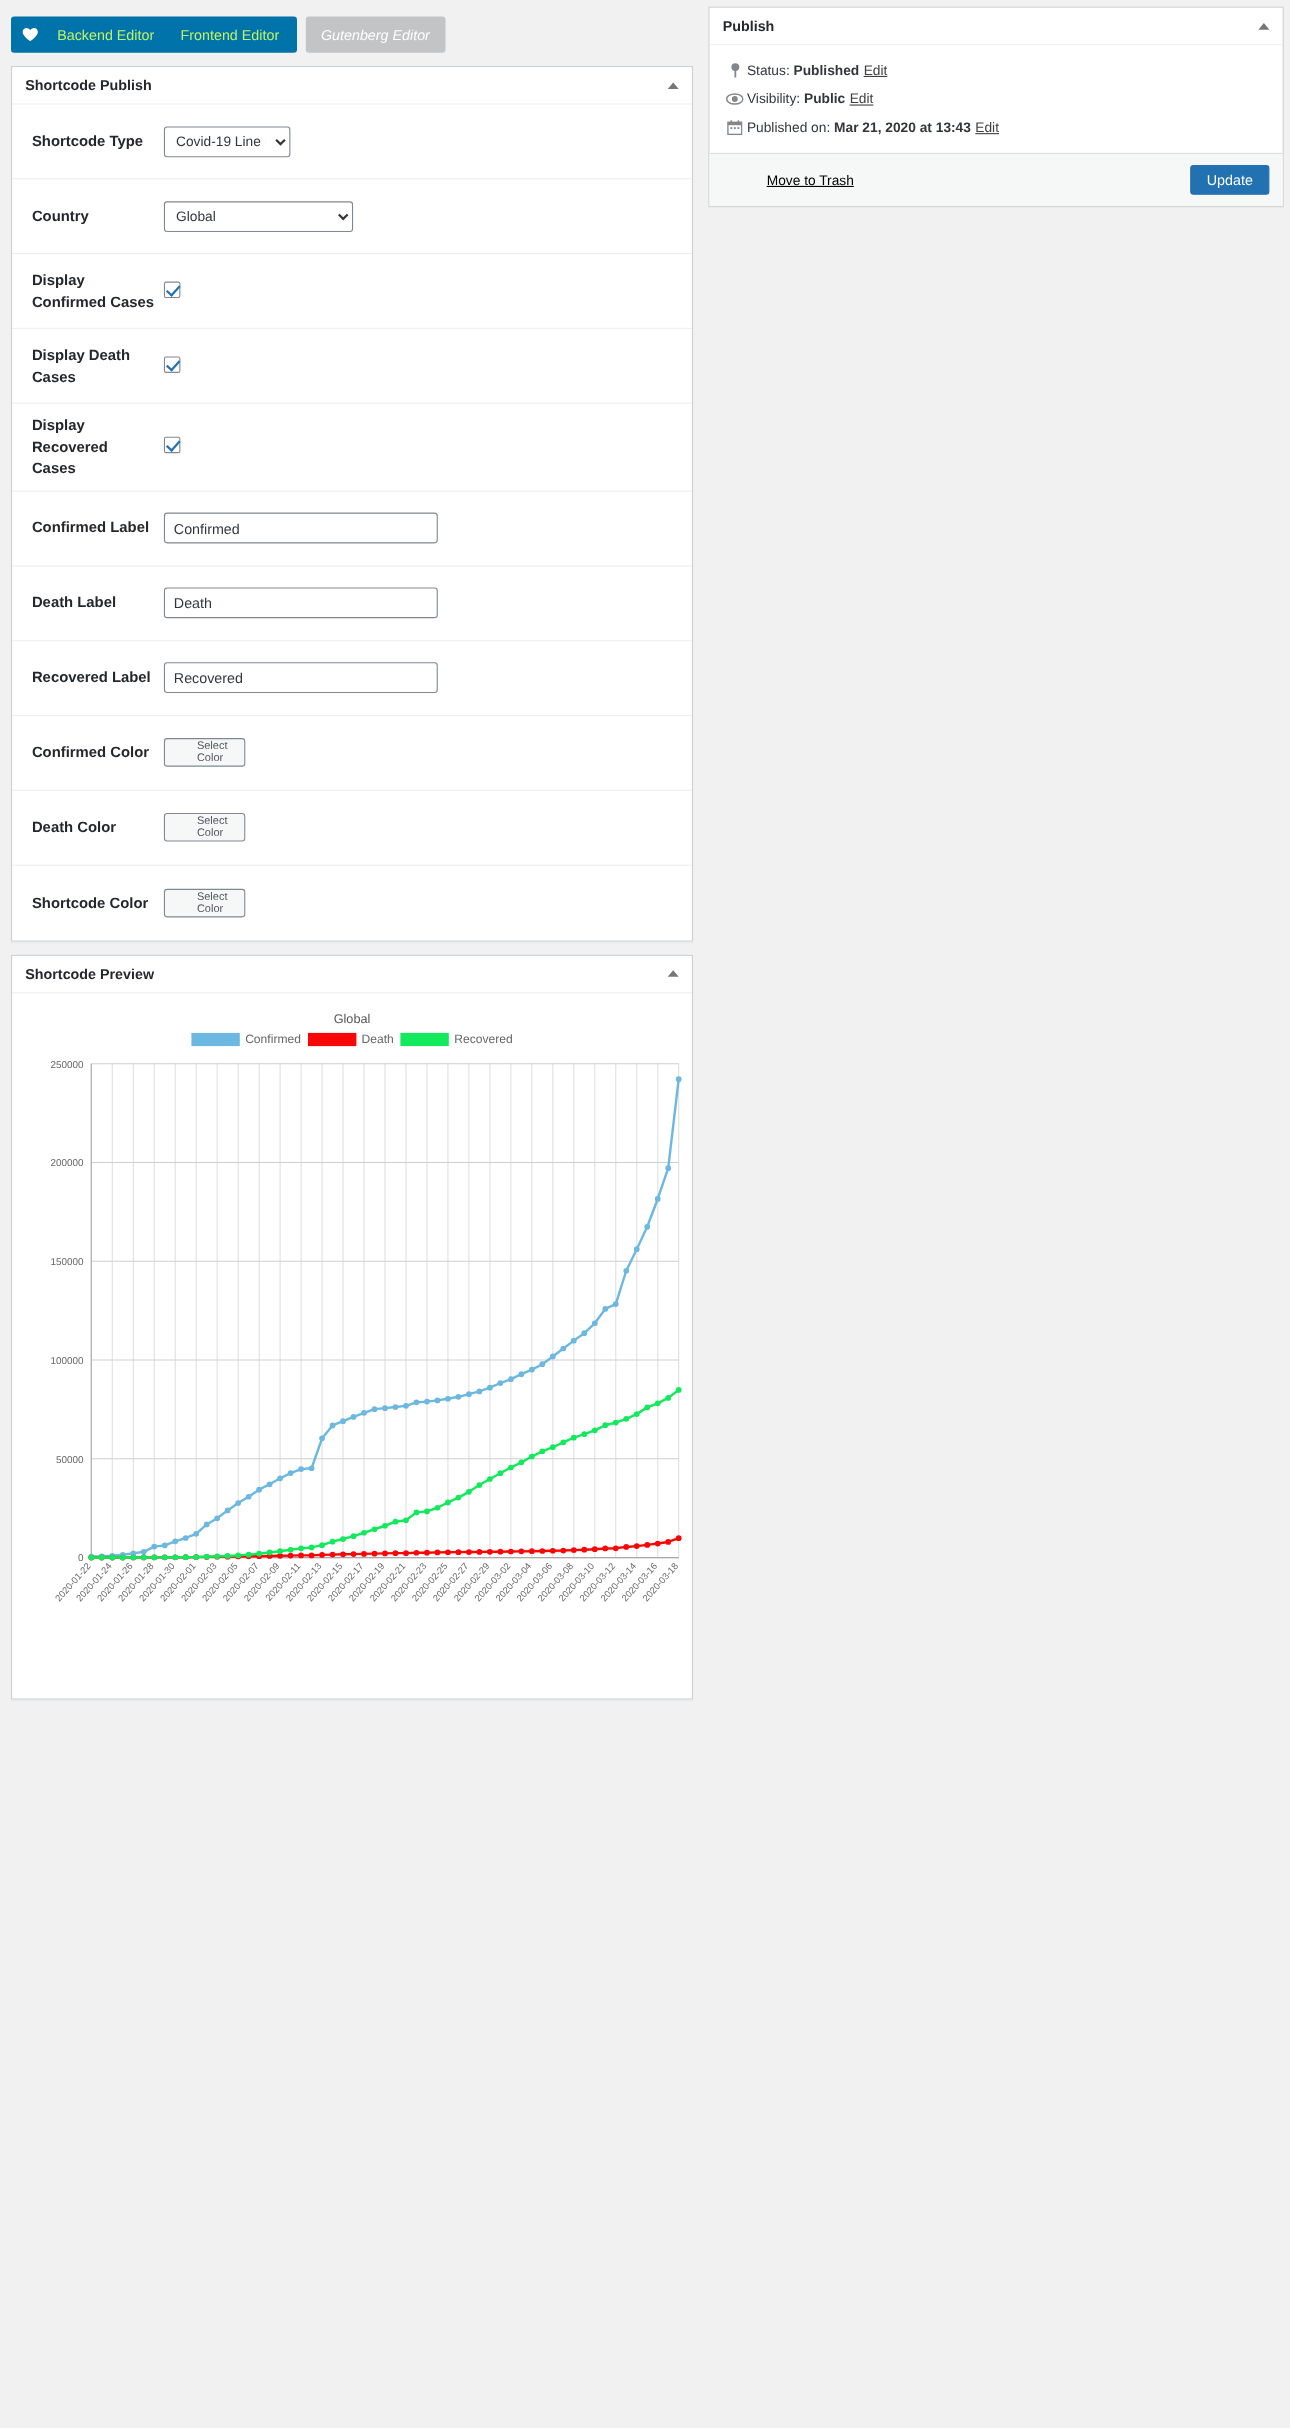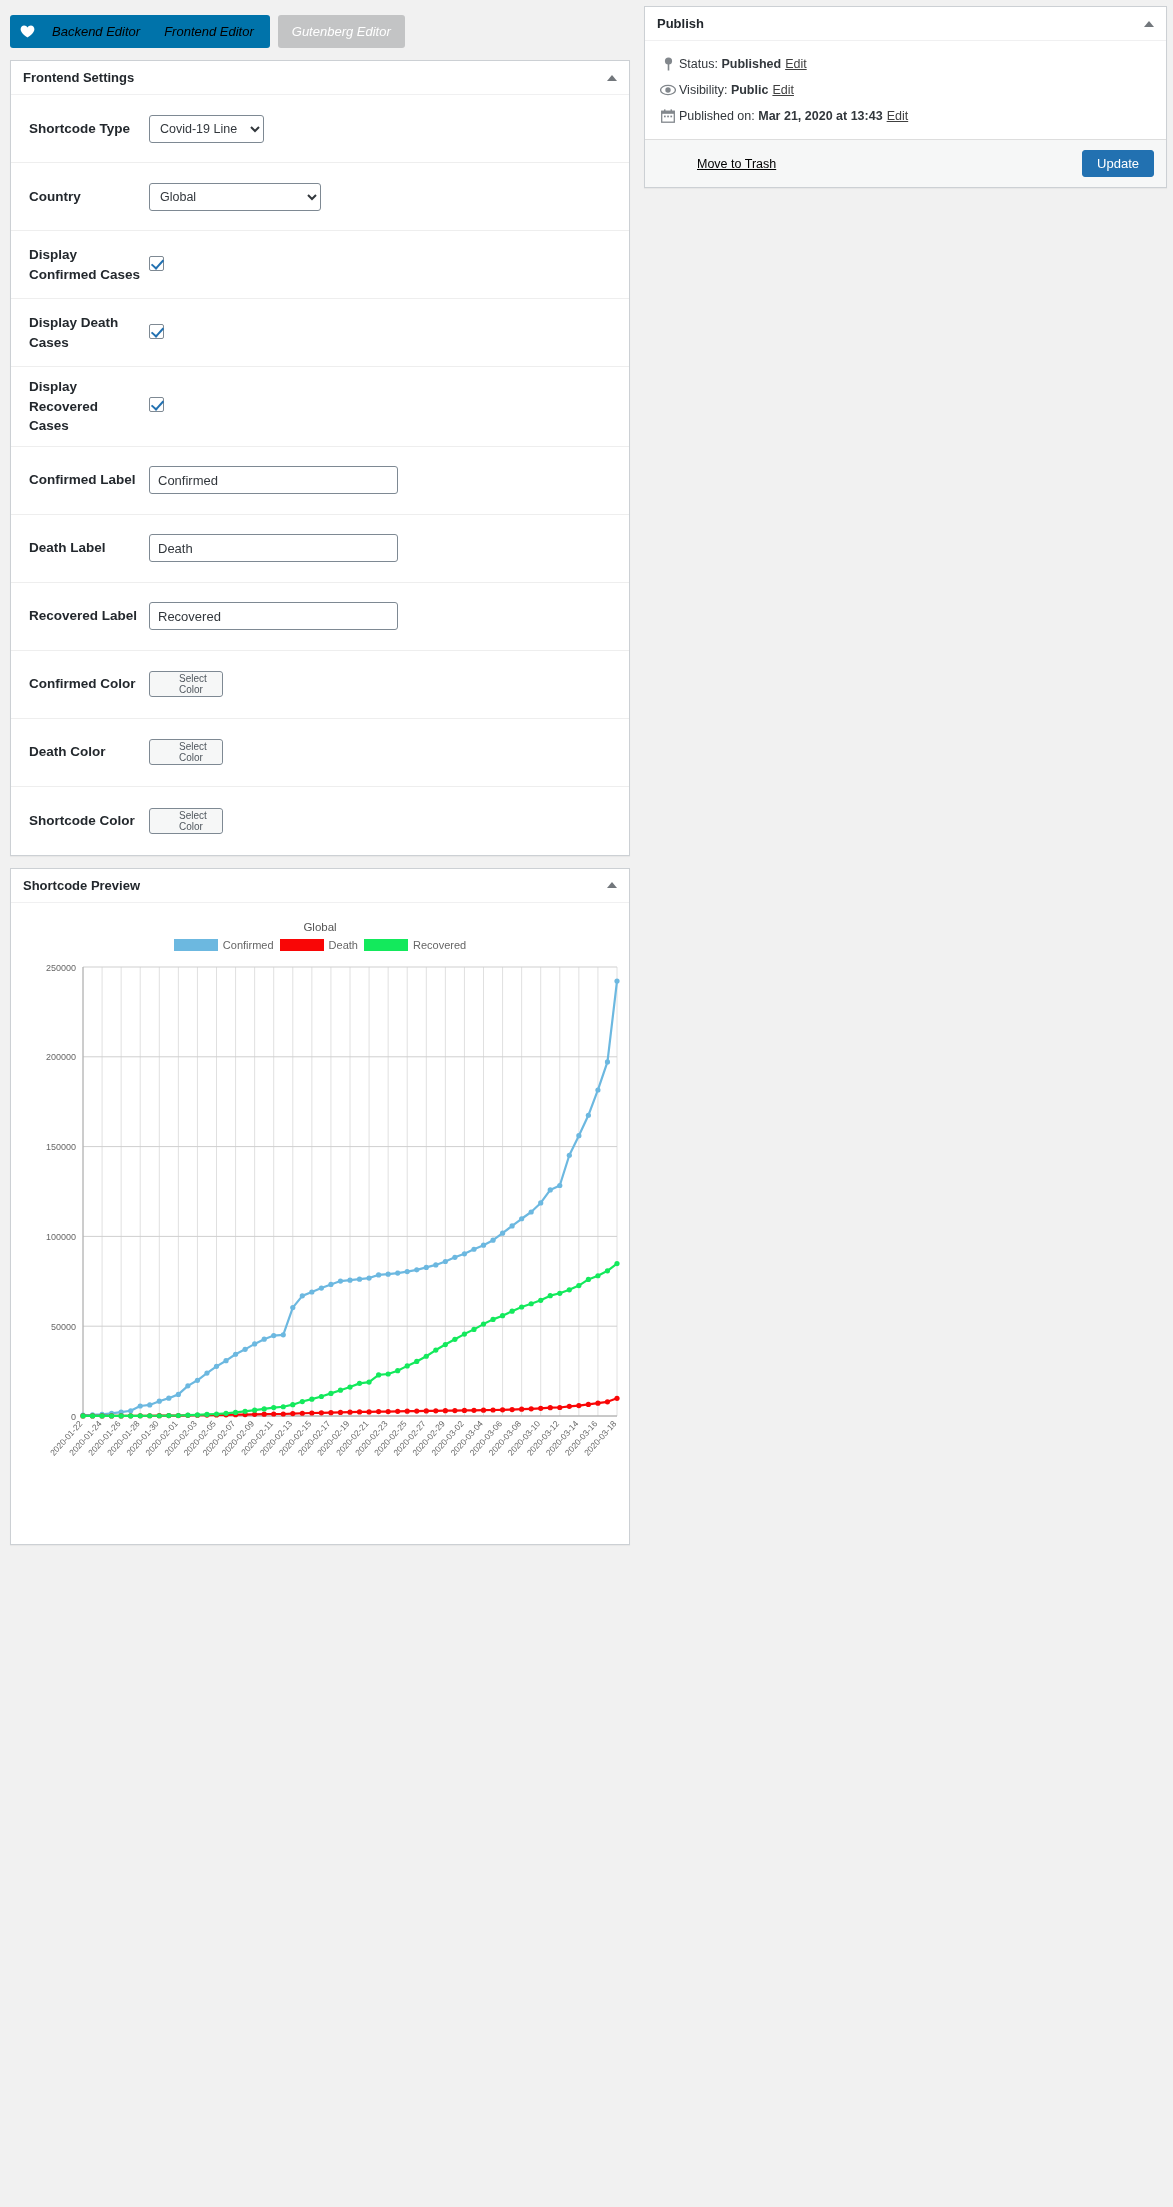--- a/index.html
+++ b/index.html
@@ -36,23 +36,22 @@
     border-radius:3px; height:33px;
     padding:0 4px;
   }
   .vc-logo {
     width:26px; height:33px; display:flex;
     align-items:center; justify-content:center;
   }
   .vc-logo svg { display:block; }
   .vc-btn {
     padding:0 12px; height:33px; line-height:33px;
-    font-size:13px; color:#000000; cursor:pointer;
+    font-size:13px; color:#bef264; cursor:pointer;
     white-space:nowrap;
-    font-style:italic;
   }
   .gb-btn {
     margin-left:8px;
     background:#c3c4c5; color:#fff;
     border-radius:3px; height:33px; line-height:33px;
     padding:0 14px; font-size:13px; cursor:pointer;
     white-space:nowrap;
     font-style:italic;
   }
 
@@ -209,21 +208,21 @@
         </span>
         <span class="vc-btn">Backend Editor</span>
         <span class="vc-btn">Frontend Editor</span>
       </div>
       <div class="gb-btn">Gutenberg Editor</div>
     </div>
 
     
     <div class="postbox">
       <div class="pb-head">
-        <span class="pb-title">Frontend Settings</span>
+        <span class="pb-title">Shortcode Publish</span>
         <span class="toggle-arrow"></span>
       </div>
       <div class="pb-body">
 
         <div class="srow">
           <div class="lab">Shortcode Type</div>
           <div class="ctl">
             <select class="sel sel-type">
               <option>Covid-19 Line Chart</option>
             </select>

